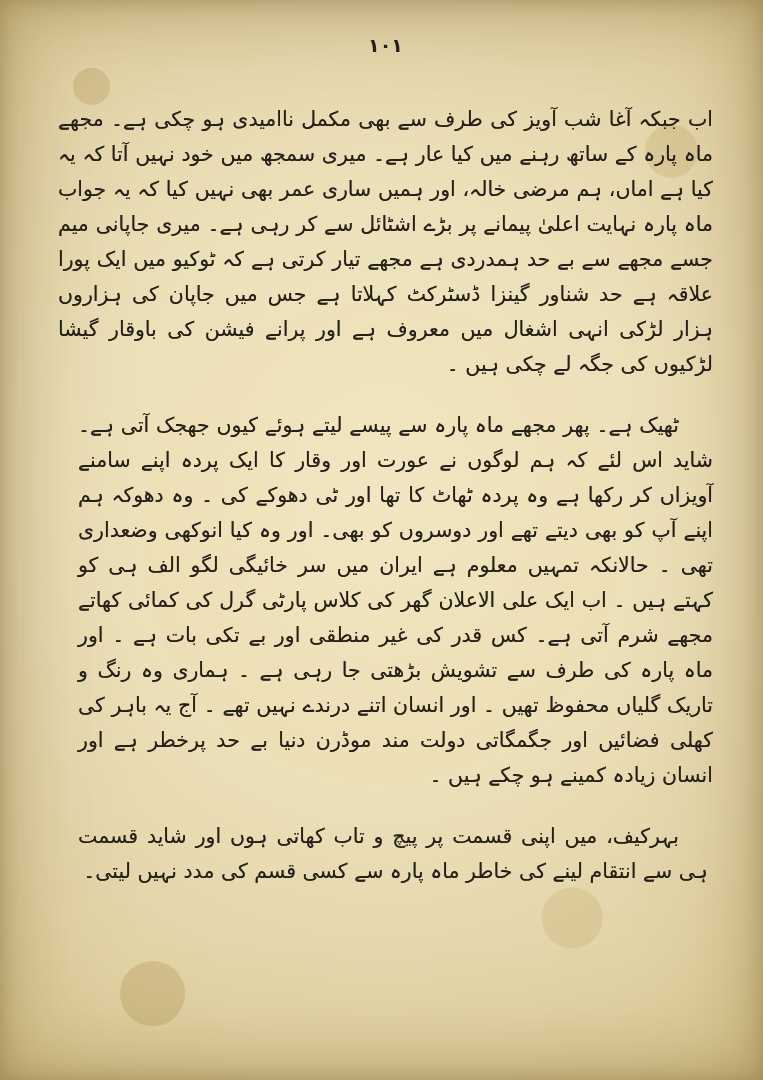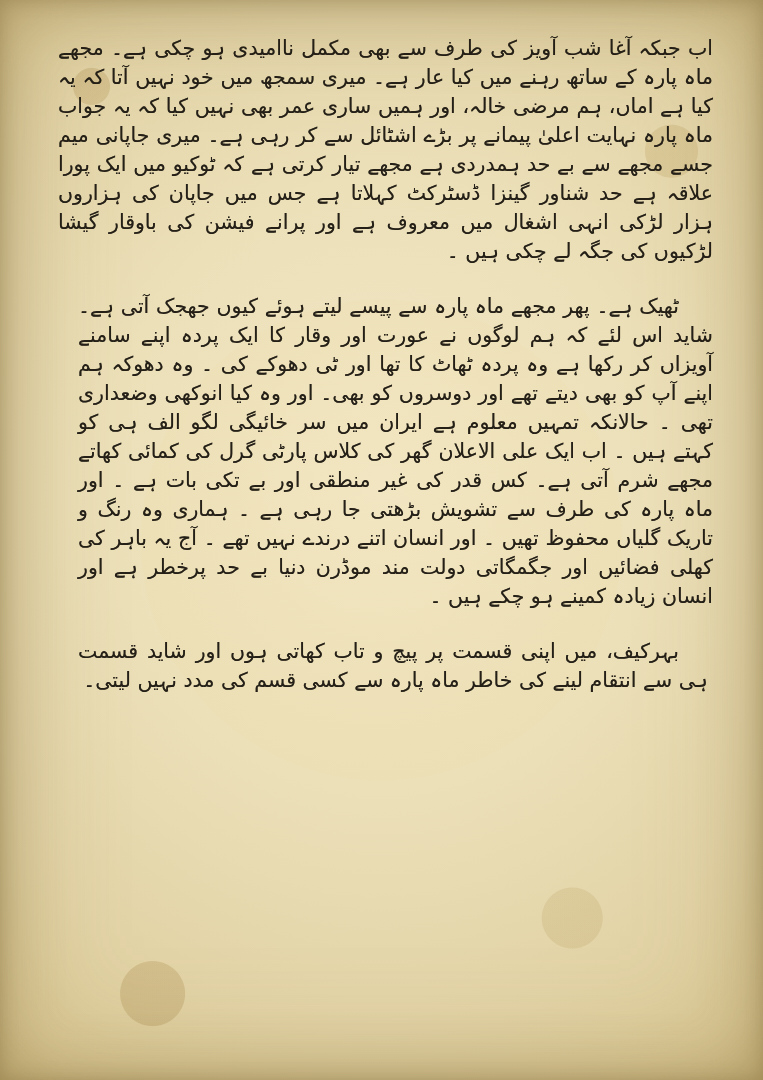--- a/index.html
+++ b/index.html
@@ -59,39 +59,40 @@
     margin: 0 0 46px 0;
     direction: rtl;
     font-weight: 600;
   }
   .para {
     direction: rtl;
     text-align: justify;
     text-align-last: right;
     color: #241f17;
     font-size: 20.5px;
-    line-height: 29px;
+    line-height: 35px;
     margin: 0 0 26px 0;
     font-family: "DejaVu Sans", sans-serif;
     font-weight: 500;
     text-shadow: 0 0 0.6px rgba(30,25,15,0.55);
     -webkit-font-smoothing: antialiased;
   }
   .para.indent { text-indent: 34px; margin-left: 20px; }
   .para.center-last { text-align-last: center; }
   .para.tight { margin-bottom: 20px; }
   .para:last-child { margin-bottom: 0; }
 </style>
 </head>
 <body>
 
 <div class="page">
   <div class="grain"></div>
 
   <div class="content">
+    <div class="page-number">۱۰۱</div>
 
     <p class="para">اب جبکہ آغا شب آویز کی طرف سے بھی مکمل ناامیدی ہو چکی ہے۔ مجھے ماہ پارہ کے ساتھ رہنے میں کیا عار ہے۔ میری سمجھ میں خود نہیں آتا کہ یہ کیا ہے اماں، ہم مرضی خالہ، اور ہمیں ساری عمر بھی نہیں کیا کہ یہ جواب ماہ پارہ نہایت اعلیٰ پیمانے پر بڑے اشٹائل سے کر رہی ہے۔ میری جاپانی میم جسے مجھے سے بے حد ہمدردی ہے مجھے تیار کرتی ہے کہ ٹوکیو میں ایک پورا علاقہ ہے حد شناور گینزا ڈسٹرکٹ کہلاتا ہے جس میں جاپان کی ہزاروں ہزار لڑکی انہی اشغال میں معروف ہے اور پرانے فیشن کی باوقار گیشا لڑکیوں کی جگہ لے چکی ہیں ۔</p>
     <p class="para indent">ٹھیک ہے۔ پھر مجھے ماہ پارہ سے پیسے لیتے ہوئے کیوں جھجک آتی ہے۔ شاید اس لئے کہ ہم لوگوں نے عورت اور وقار کا ایک پردہ اپنے سامنے آویزاں کر رکھا ہے وہ پردہ ٹھاٹ کا تھا اور ٹی دھوکے کی ۔ وہ دھوکہ ہم اپنے آپ کو بھی دیتے تھے اور دوسروں کو بھی۔ اور وہ کیا انوکھی وضعداری تھی ۔ حالانکہ تمہیں معلوم ہے ایران میں سر خائیگی لگو الف ہی کو کہتے ہیں ۔ اب ایک علی الاعلان گھر کی کلاس پارٹی گرل کی کمائی کھاتے مجھے شرم آتی ہے۔ کس قدر کی غیر منطقی اور بے تکی بات ہے ۔ اور ماہ پارہ کی طرف سے تشویش بڑھتی جا رہی ہے ۔ ہماری وہ رنگ و تاریک گلیاں محفوظ تھیں ۔ اور انسان اتنے درندے نہیں تھے ۔ آج یہ باہر کی کھلی فضائیں اور جگمگاتی دولت مند موڈرن دنیا بے حد پرخطر ہے اور انسان زیادہ کمینے ہو چکے ہیں ۔</p>
     <p class="para indent center-last tight">بہرکیف، میں اپنی قسمت پر پیچ و تاب کھاتی ہوں اور شاید قسمت ہی سے انتقام لینے کی خاطر ماہ پارہ سے کسی قسم کی مدد نہیں لیتی۔</p>
 
   </div>
 
   <div class="edge-dark"></div>
 </div>
 

